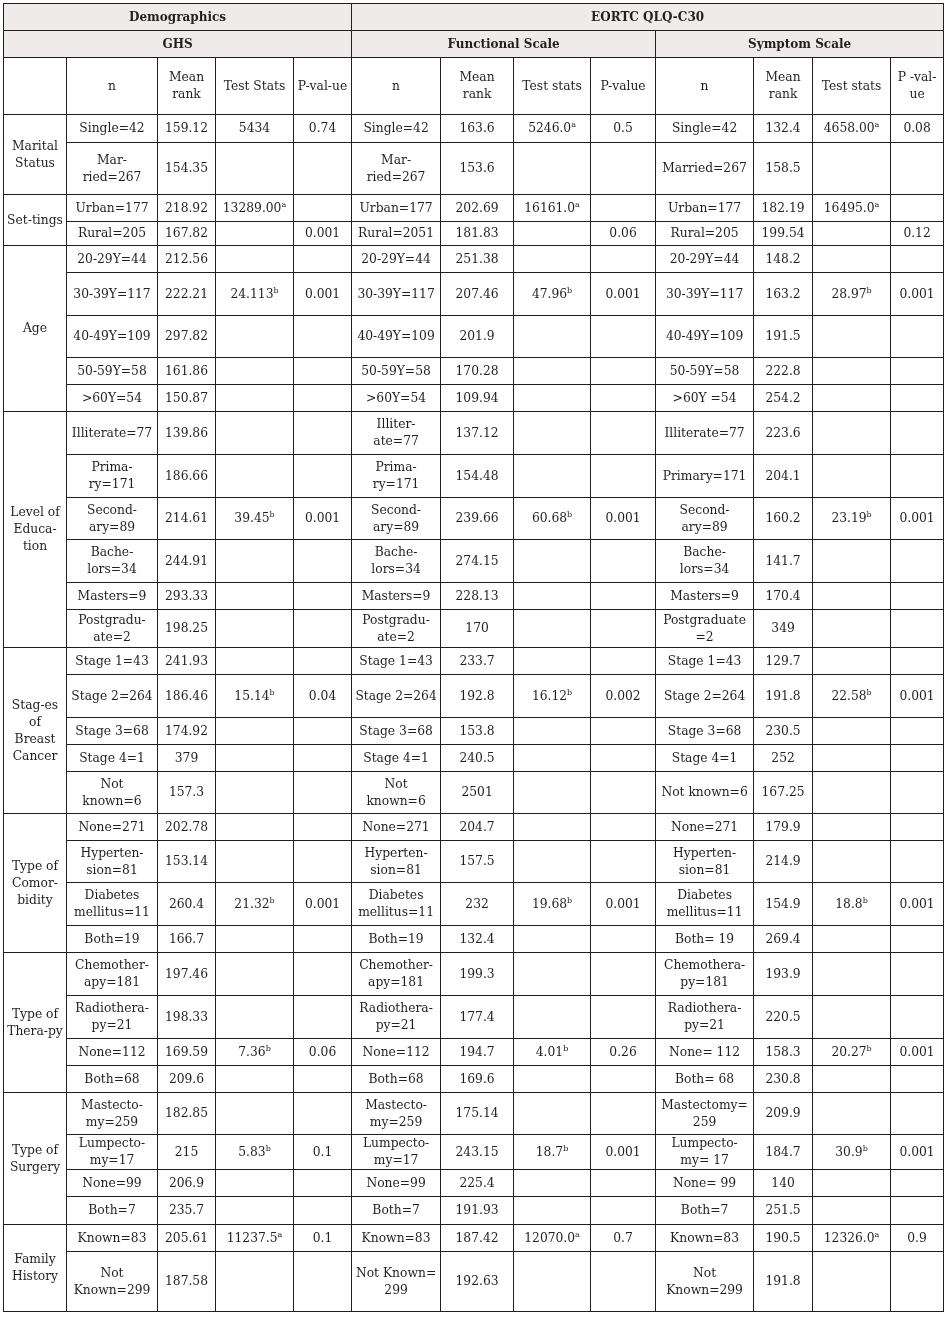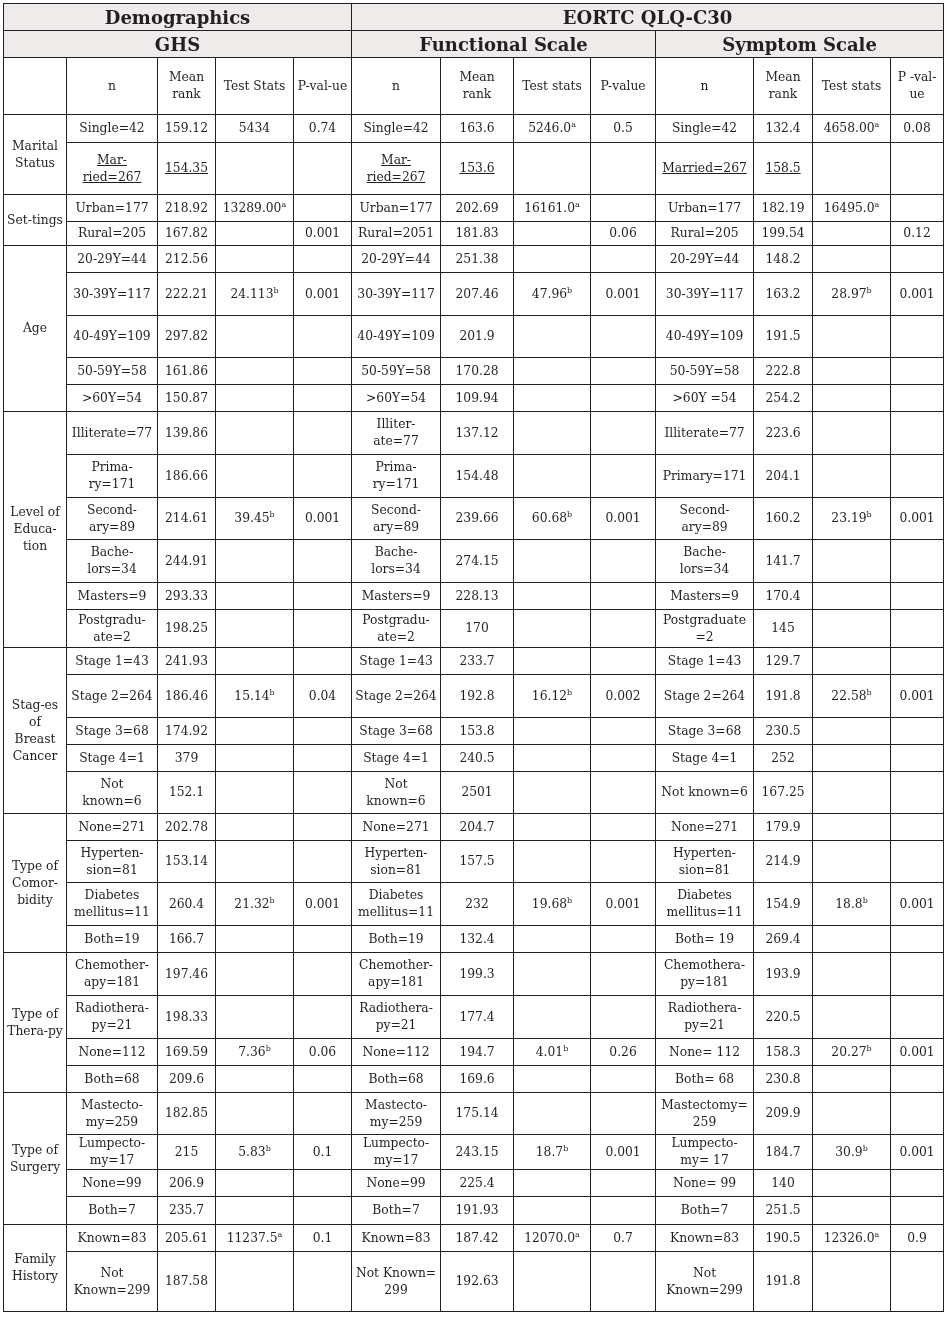--- a/index.html
+++ b/index.html
@@ -1,19 +1,19 @@
 <!DOCTYPE html>
 <html><head>
 <meta charset="utf-8">
 <style>
   html, body { margin:0; padding:0; background:#ffffff; }
   body { width:947px; height:1321px; overflow:hidden; font-family:"DejaVu Serif","Liberation Serif",serif; color:#231f20; }
   table { position:absolute; left:3px; top:3px; border-collapse:collapse; table-layout:fixed; width:940px; }
   td, th { border:1.2px solid #231f20; text-align:center; vertical-align:middle; font-size:12.3px; line-height:17px; padding:0 3px; font-weight:normal; }
-  th.band { background:#efebea; font-weight:bold; height:26px; font-size:18px; }
+  th.band { background:#efebea; font-weight:bold; height:26px; font-size:12px; }
   th.colhead { height:56px; }
   td.group { font-size:12.3px;margin-top:48px; }
   sup { font-size:8px; line-height:0; vertical-align:5px; }
 </style>
 </head>
 <body>
 
 <table>
   <colgroup>
     <col style="width:63px">
@@ -65,21 +65,21 @@
         <td>0.74</td>
         <td>Single=42</td>
         <td>163.6</td>
         <td><span>5246.0</span><sup>a</sup></td>
         <td>0.5</td>
         <td>Single=42</td>
         <td>132.4</td>
         <td><span>4658.00</span><sup>a</sup></td>
         <td>0.08</td>
       </tr>
-      <tr style="height: 52px; text-decoration: underline;">
+      <tr style="height: 52px;">
         <td>Mar-ried=267</td>
         <td>154.35</td>
         <td><span></span><sup></sup></td>
         <td></td>
         <td>Mar-ried=267</td>
         <td>153.6</td>
         <td><span></span><sup></sup></td>
         <td></td>
         <td>Married=267</td>
         <td>158.5</td>
@@ -260,21 +260,21 @@
       <tr style="height: 38px;">
         <td>Postgradu-ate=2</td>
         <td>198.25</td>
         <td><span></span><sup></sup></td>
         <td></td>
         <td>Postgradu-ate=2</td>
         <td>170</td>
         <td><span></span><sup></sup></td>
         <td></td>
         <td>Postgraduate =2</td>
-        <td>145</td>
+        <td>349</td>
         <td><span></span><sup></sup></td>
         <td></td>
       </tr>
       <tr style="height: 27px;">
         <td class="group" rowspan="5">Stag-es of Breast Cancer</td>
         <td>Stage 1=43</td>
         <td>241.93</td>
         <td><span></span><sup></sup></td>
         <td></td>
         <td>Stage 1=43</td>
@@ -323,21 +323,21 @@
         <td>240.5</td>
         <td><span></span><sup></sup></td>
         <td></td>
         <td>Stage 4=1</td>
         <td>252</td>
         <td><span></span><sup></sup></td>
         <td></td>
       </tr>
       <tr style="height: 42px;">
         <td>Not known=6</td>
-        <td>152.1</td>
+        <td>157.3</td>
         <td><span></span><sup></sup></td>
         <td></td>
         <td>Not known=6</td>
         <td>2501</td>
         <td><span></span><sup></sup></td>
         <td></td>
         <td>Not known=6</td>
         <td>167.25</td>
         <td><span></span><sup></sup></td>
         <td></td>

